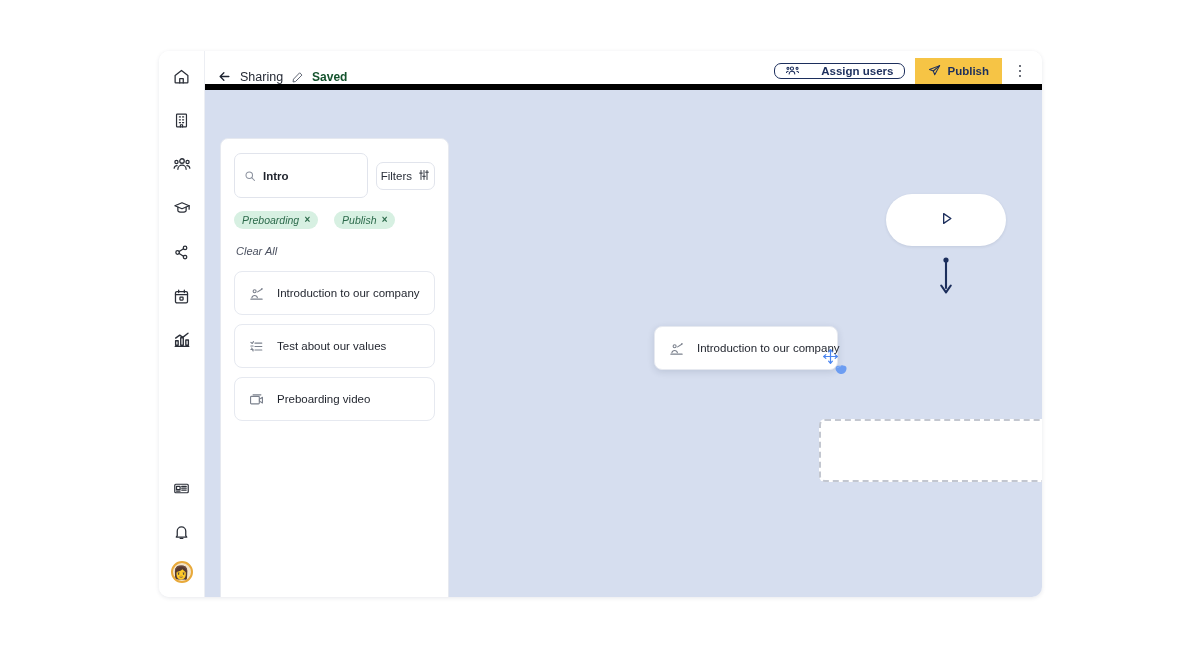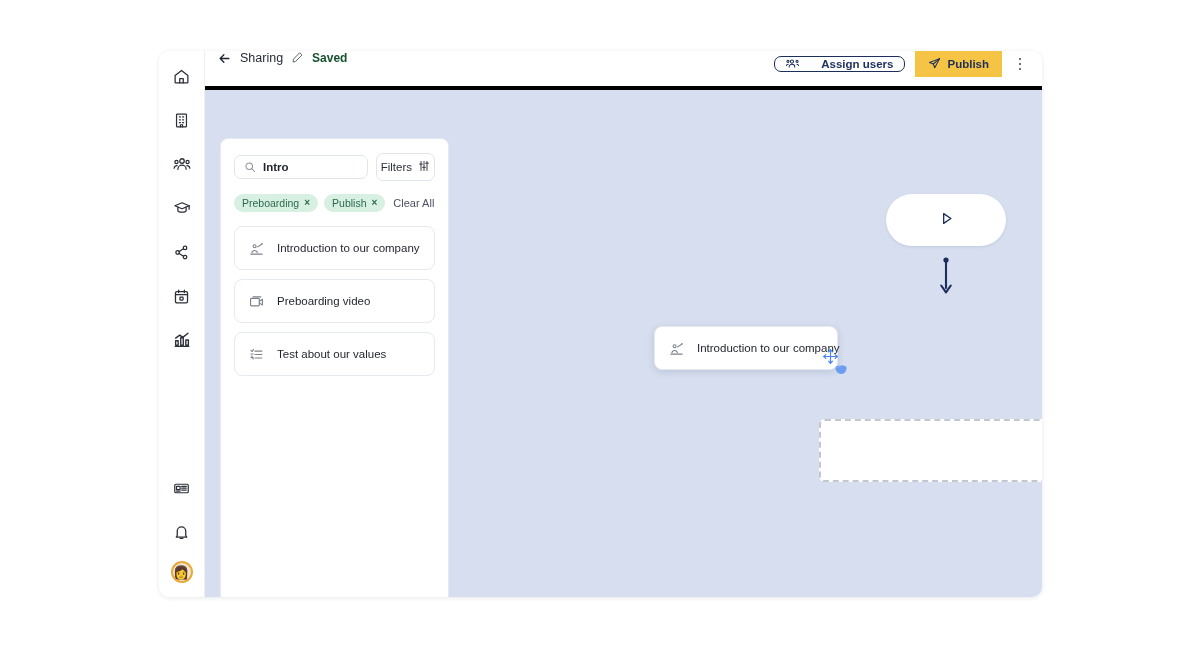--- a/index.html
+++ b/index.html
@@ -63,23 +63,23 @@
     flex-direction: column;
     min-width: 0;
   }
 
   
   #header {
     height: 39px;
     flex: 0 0 39px;
     background: #ffffff;
     display: flex;
-    align-items: flex-start;
+    align-items: flex-end;
     padding: 0 14px 0 12px;
-    border-bottom: 4px solid #000000;
+    border-bottom: 6px solid #000000;
   }
   #back-arrow { color: #1d2330; display: flex; align-items: center; cursor: pointer; margin-right: 8px; }
   #crumb-title {
     font-size: 12.5px; color: #262b36; font-weight: 400;
     margin-right: 8px; white-space: nowrap;
   }
   #edit-pencil { color: #5c6270; display: flex; align-items: center; cursor: pointer; margin-right: 8px; }
   #saved-label { font-size: 12px; color: #14532d; font-weight: bold; }
   #header-right { margin-left: auto; display: flex; align-items: center; gap: 10px; }
 
@@ -127,40 +127,40 @@
     width: 229px; height: 495px;
     background: #ffffff;
     border: 1px solid #e6e9f0;
     border-radius: 8px;
     padding: 14px 13px;
     overflow: hidden;
   }
   #search-row { display: flex; gap: 8px; align-items: center; }
   #search-box {
     flex: 1 1 auto;
-    height: 24px;
+    height: 45px;
     border: 1px solid #e1e4ec;
     border-radius: 7px;
     display: flex; align-items: center;
     padding: 0 9px; gap: 7px;
     background: #fff;
     cursor: text;
   }
   #search-box .sicon { color: #8b919e; display: flex; }
   #search-value { font-size: 11.5px; color: #1f232c; font-weight: 600; }
   #filters-btn {
     height: 28px; padding: 0 4px;
     border: 1px solid #e1e4ec; border-radius: 7px;
     background: #fff; cursor: pointer;
     display: inline-flex; align-items: center; gap: 6px;
     font-size: 11.5px; color: #2a2f3a;
     font-family: "Liberation Sans", sans-serif;
   }
 
-  #chips-row { display: flex; align-items: center; gap: 6px; margin-top: 13px; flex-wrap: wrap; }
+  #chips-row { display: flex; align-items: center; gap: 16px; margin-top: 13px; flex-wrap: wrap; font-style: italic; }
   .chip {
     display: inline-flex; align-items: center; gap: 5px;
     height: 18px; padding: 0 8px;
     background: #d7f0e2;
     color: #2c6a4b;
     border-radius: 9px;
     font-size: 10.5px;
     cursor: pointer;
   }
   .chip .chip-x { font-size: 10px; color: #2c6a4b; font-weight: 700; line-height: 1; }
@@ -471,37 +471,37 @@
                 <circle cx="20.7" cy="4.5" r="1.3" fill="currentColor" stroke="none"></circle>
                 <path d="M3 21h18"></path>
               </svg>
             </span>
             <span class="rc-label">Introduction to our company</span>
           </div>
 
           <div class="result-card">
             <span class="rc-icon">
               <svg width="15" height="15" viewBox="0 0 24 24" fill="none" stroke="currentColor" stroke-width="1.8" stroke-linecap="round" stroke-linejoin="round">
+                <path d="M9.5 6.5h11M9.5 12h11M9.5 17.5h11"></path>
+                <path d="M3 5.4 5.2 7.2 7.2 4.2"></path>
+                <path d="M3 11.2h3.6M3 16.7h3.6M4.3 14.4l2.3 4.6"></path>
+              </svg>
+            </span>
+            <span class="rc-label">Test about our values</span>
+          </div>
+
+          <div class="result-card">
+            <span class="rc-icon">
+              <svg width="15" height="15" viewBox="0 0 24 24" fill="none" stroke="currentColor" stroke-width="1.8" stroke-linecap="round" stroke-linejoin="round">
                 <rect x="2.5" y="7" width="14" height="12" rx="1.4"></rect>
                 <path d="M16.8 11.4 21.5 8.4v9.2l-4.7-3z"></path>
                 <path d="M6.5 4.5h12.5"></path>
               </svg>
             </span>
             <span class="rc-label">Preboarding video</span>
-          </div>
-
-          <div class="result-card">
-            <span class="rc-icon">
-              <svg width="15" height="15" viewBox="0 0 24 24" fill="none" stroke="currentColor" stroke-width="1.8" stroke-linecap="round" stroke-linejoin="round">
-                <path d="M9.5 6.5h11M9.5 12h11M9.5 17.5h11"></path>
-                <path d="M3 5.4 5.2 7.2 7.2 4.2"></path>
-                <path d="M3 11.2h3.6M3 16.7h3.6M4.3 14.4l2.3 4.6"></path>
-              </svg>
-            </span>
-            <span class="rc-label">Test about our values</span>
           </div>
 
         </div>
       </aside>
 
       <div id="canvas">
 
         <div id="start-node">
           <span>
             <svg width="17" height="17" viewBox="0 0 24 24" fill="none" stroke="#1c2e5c" stroke-width="1.9" stroke-linecap="round" stroke-linejoin="round">

